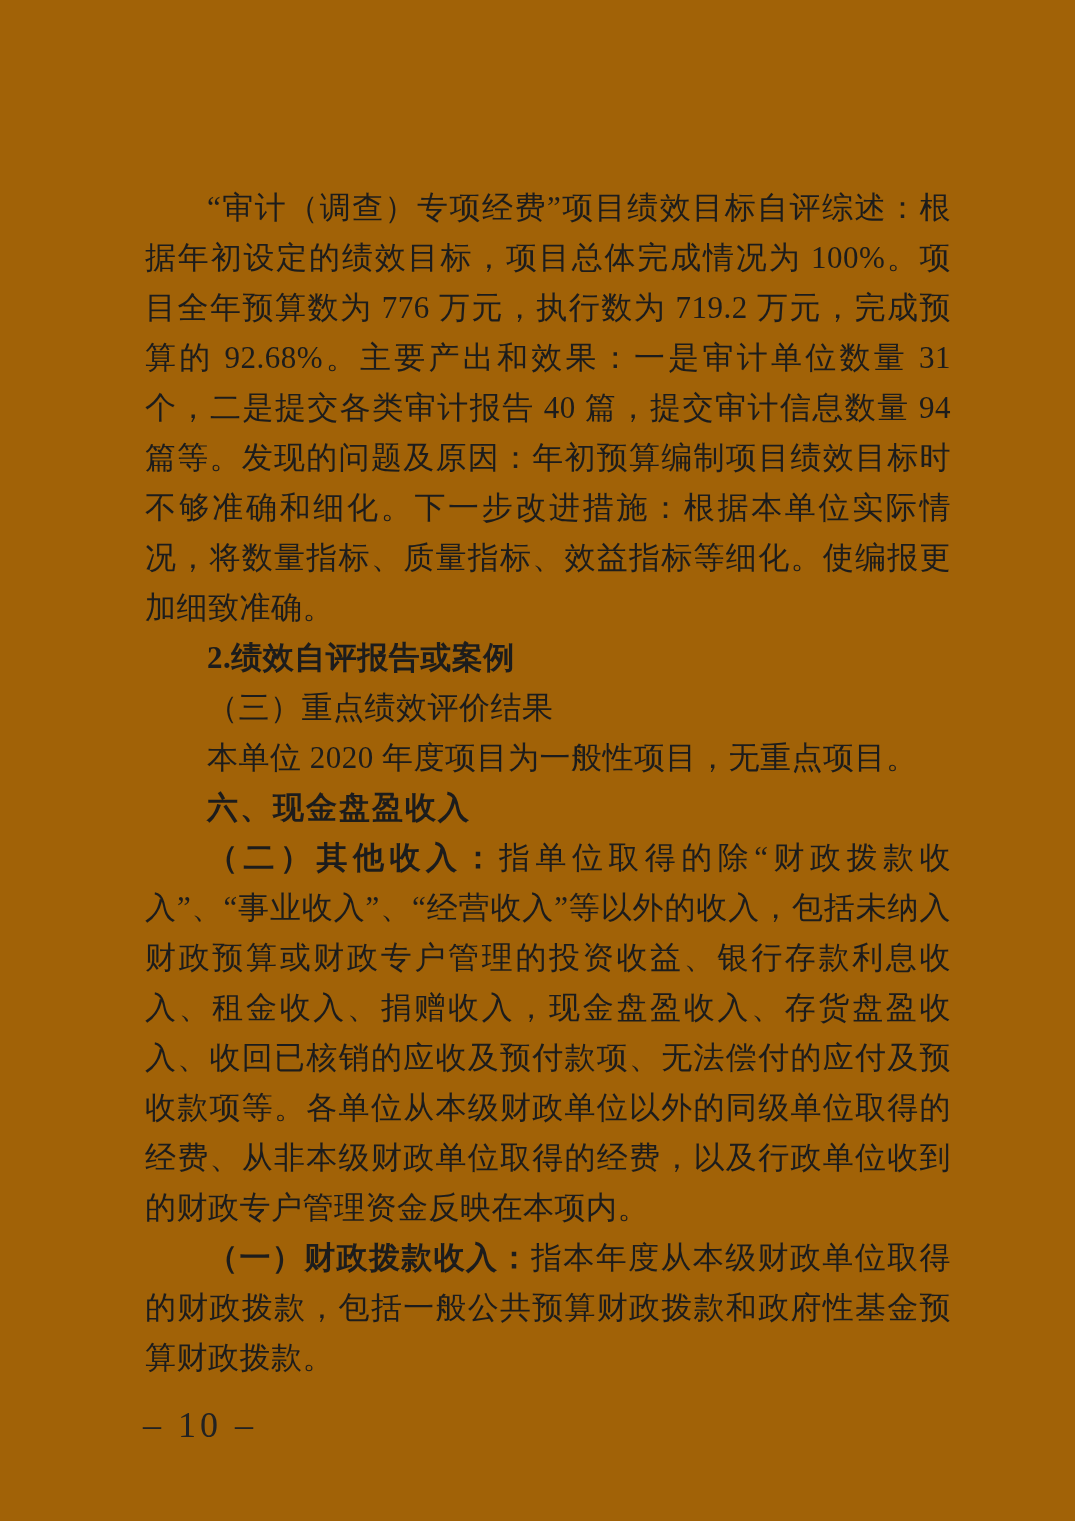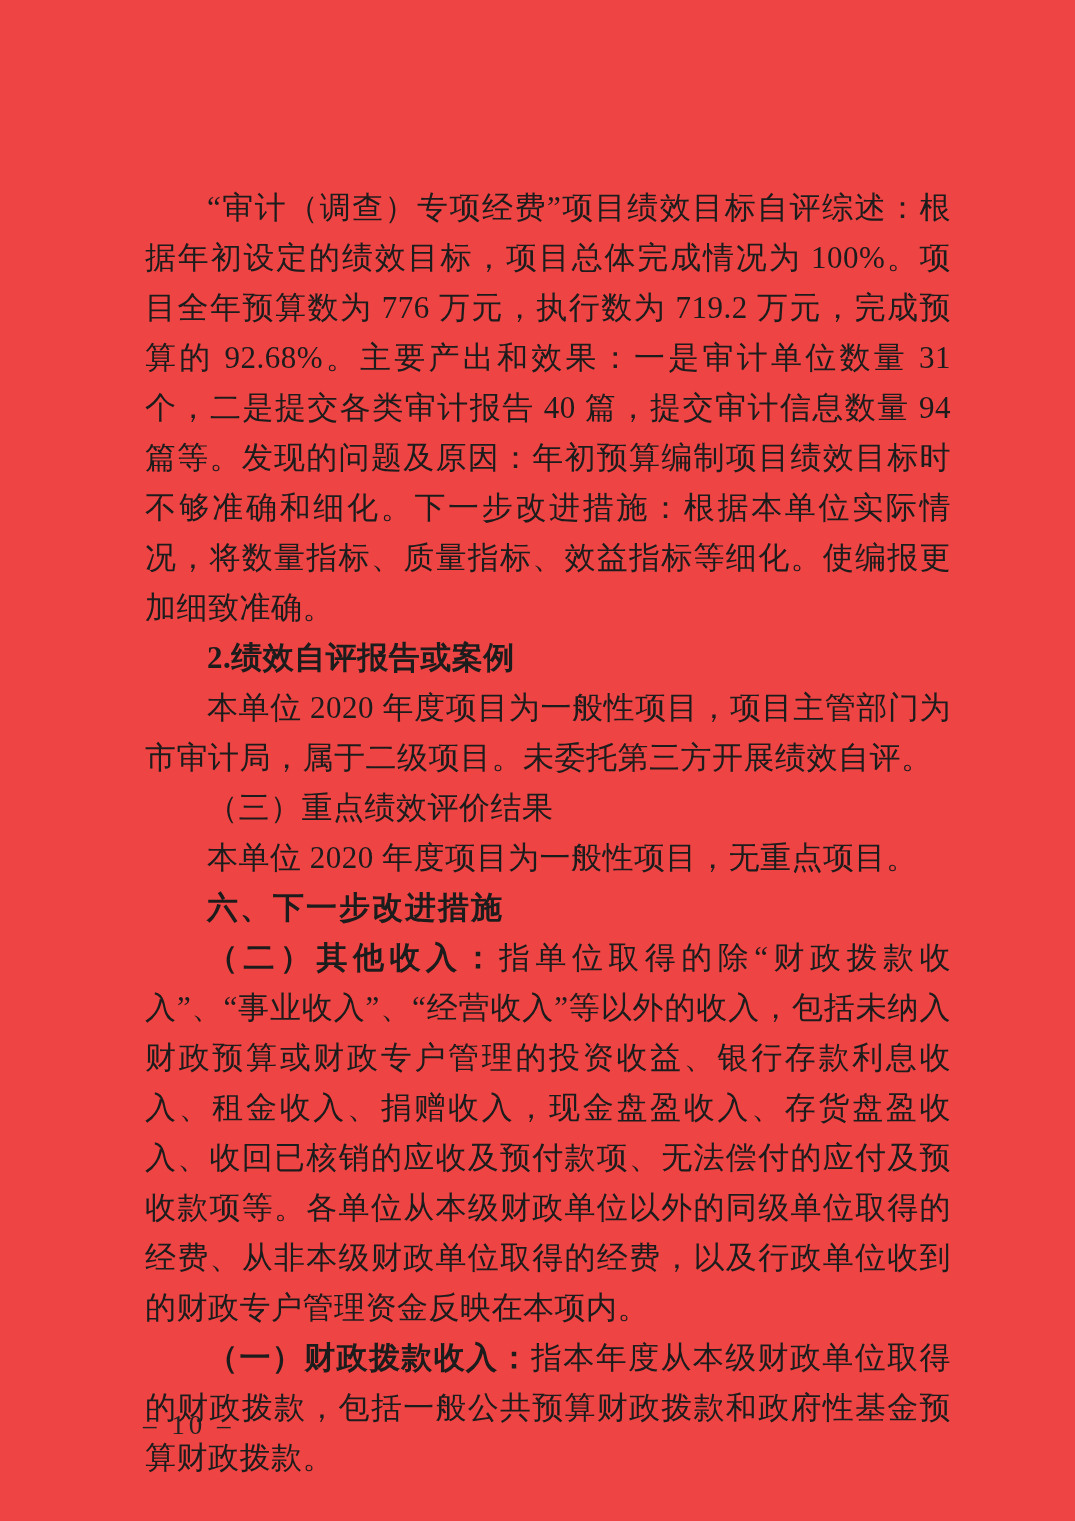--- a/index.html
+++ b/index.html
@@ -11,21 +11,21 @@
     width: 1075px;
     height: 1521px;
     position: relative;
     font-family: "Liberation Serif", "DejaVu Serif", serif;
     color: #1c1c1c;
     overflow: hidden;
   }
   .page {
     position: absolute;
     inset: 0;
-    background: #ef4444;
+    background: #a16207;
   }
   .text-block {
     position: absolute;
     left: 145px;
     top: 183px;
     width: 806px;
     font-size: 31px;
     line-height: 50px;
     text-align: justify;
     letter-spacing: 0.5px;
@@ -45,44 +45,43 @@
     font-family: "Liberation Sans", "DejaVu Sans", sans-serif;
     letter-spacing: 2px;
   }
   .term-lead {
     font-weight: bold;
   }
   .footer-pagenum {
     position: absolute;
     left: 143px;
     top: 1405px;
-    font-size: 27px;
+    font-size: 36px;
     line-height: 40px;
     letter-spacing: 4px;
     color: #222222;
   }
 </style>
 </head>
 <body>
 
 <div class="page">
 
   <div class="text-block">
 
     <p class="para">“审计（调查）专项经费”项目绩效目标自评综述：根据年初设定的绩效目标，项目总体完成情况为 100%。项目全年预算数为 776 万元，执行数为 719.2 万元，完成预算的 92.68%。主要产出和效果：一是审计单位数量 31 个，二是提交各类审计报告 40 篇，提交审计信息数量 94 篇等。发现的问题及原因：年初预算编制项目绩效目标时不够准确和细化。下一步改进措施：根据本单位实际情况，将数量指标、质量指标、效益指标等细化。使编报更加细致准确。</p>
 
     <p class="para heading-serif">2.绩效自评报告或案例</p>
 
-    <p class="para">本单位 2020 年度项目为一般性项目，项目主管部门为市审计局，属于二级项目。未委托第三方开展绩效自评。</p>
 
     <p class="para heading-kai">（三）重点绩效评价结果</p>
 
     <p class="para">本单位 2020 年度项目为一般性项目，无重点项目。</p>
 
-    <p class="para heading-hei">六、下一步改进措施</p>
+    <p class="para heading-hei">六、现金盘盈收入</p>
 
     <p class="para"><span class="term-lead">（二）其他收入：</span><span>指单位取得的除“财政拨款收入”、“事业收入”、“经营收入”等以外的收入，包括未纳入财政预算或财政专户管理的投资收益、银行存款利息收入、租金收入、捐赠收入，现金盘盈收入、存货盘盈收入、收回已核销的应收及预付款项、无法偿付的应付及预收款项等。各单位从本级财政单位以外的同级单位取得的经费、从非本级财政单位取得的经费，以及行政单位收到的财政专户管理资金反映在本项内。</span></p>
 
     <p class="para"><span class="term-lead">（一）财政拨款收入：</span><span>指本年度从本级财政单位取得的财政拨款，包括一般公共预算财政拨款和政府性基金预算财政拨款。</span></p>
 
   </div>
 
   <div class="footer-pagenum">– 10 –</div>
 
 </div>

